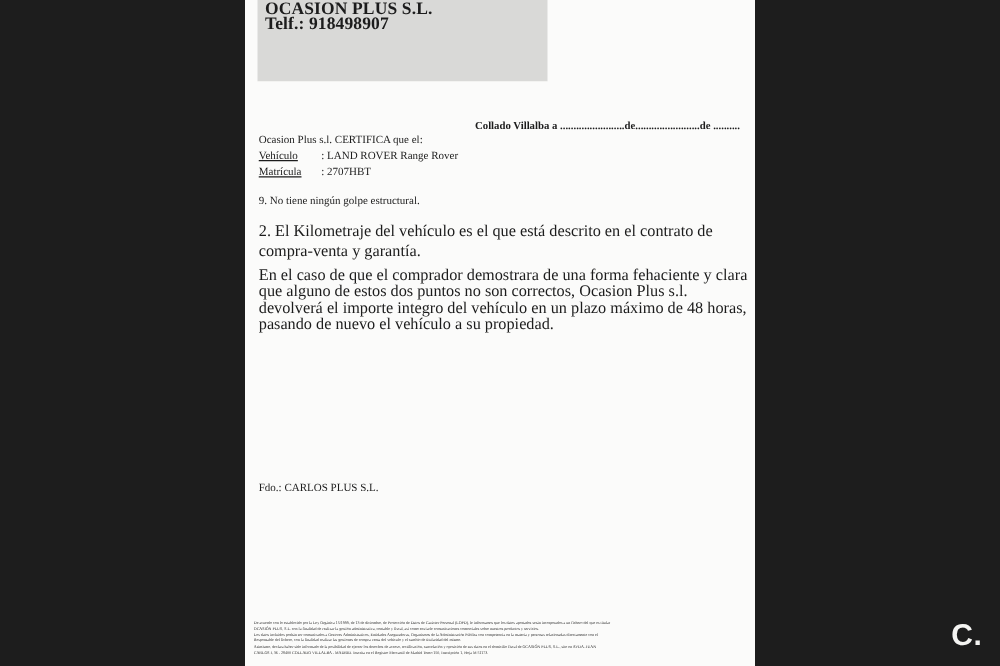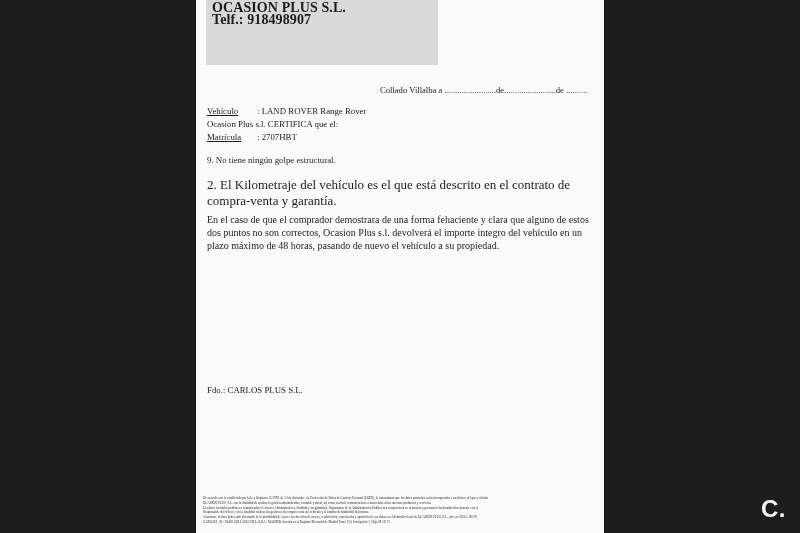--- a/index.html
+++ b/index.html
@@ -4,27 +4,27 @@
 <style>
   html,body{margin:0;padding:0;}
   body{width:800px;height:533px;overflow:hidden;background:#1d1d1d;
        font-family:"Liberation Serif", serif;}
   .stage{position:relative;width:800px;height:533px;background:#1d1d1d;}
   .page{position:absolute;left:196px;top:0;width:408px;height:533px;
         background:#fbfbfa;color:#1c1c1c;}
   .hdr{position:absolute;left:10px;top:0;width:220px;height:63px;
        background:#d9d9d7;padding:2px 6px 0 6px;}
   .hdr div{font-weight:bold;font-size:14px;line-height:12px;letter-spacing:.1px;}
-  .dateline{position:absolute;left:184px;top:85px;font-size:8.6px;white-space:nowrap;}
+  .dateline{position:absolute;left:184px;top:95px;font-size:8.6px;white-space:nowrap;font-weight:bold;}
   .cert{position:absolute;left:11px;top:105px;font-size:8.8px;line-height:13px;}
   .labelcol{display:inline-block;width:50px;}
   .u{text-decoration:underline;}
   .pt1{position:absolute;left:11px;top:155px;font-size:8.8px;}
   .pt2{position:absolute;left:11px;top:177px;font-size:13px;}
-  .para{position:absolute;left:11px;width:392px;font-size:10px;line-height:13px;}
+  .para{position:absolute;left:11px;width:392px;font-size:13px;line-height:13px;}
   .p1{top:213px;}
   .p2{top:253px;}
   .p3{top:267px;}
   .sig{position:absolute;left:11px;top:385px;font-size:8.8px;}
   .legal{position:absolute;left:7px;top:496px;width:396px;
          font-size:3.2px;line-height:4.8px;color:#2a2a2a;white-space:nowrap;overflow:hidden;}
   .watermark{position:absolute;right:14px;bottom:10px;color:#f4f4f2;
              font-family:"Liberation Sans", sans-serif;font-weight:bold;
              font-size:24px;letter-spacing:.5px;}
 </style>
@@ -36,22 +36,22 @@
   <div class="page">
 
     <div class="hdr">
       <div>OCASION PLUS S.L.</div>
       <div>Telf.: 918498907</div>
     </div>
 
     <div class="dateline">Collado Villalba a ........................de........................de ..........</div>
 
     <div class="cert">
+      <div>Ocasion Plus s.l. CERTIFICA que el:</div>
       <div><span class="labelcol"><span class="u">Vehículo</span></span><span>: LAND ROVER Range Rover</span></div>
-      <div>Ocasion Plus s.l. CERTIFICA que el:</div>
       <div><span class="labelcol"><span class="u">Matrícula</span></span><span>: 2707HBT</span></div>
     </div>
 
     <div class="pt1">9. No tiene ningún golpe estructural.</div>
     <div class="pt2">2. El Kilometraje del vehículo es el que está descrito en el contrato de compra-venta y garantía.</div>
 
     <div class="para p1">En el caso de que el comprador demostrara de una forma fehaciente y clara que alguno de estos dos puntos no son correctos, Ocasion Plus s.l. devolverá el importe integro del vehículo en un plazo máximo de 48 horas, pasando de nuevo el vehículo a su propiedad.</div>
 
     <div class="sig">Fdo.: CARLOS PLUS S.L.</div>
 

